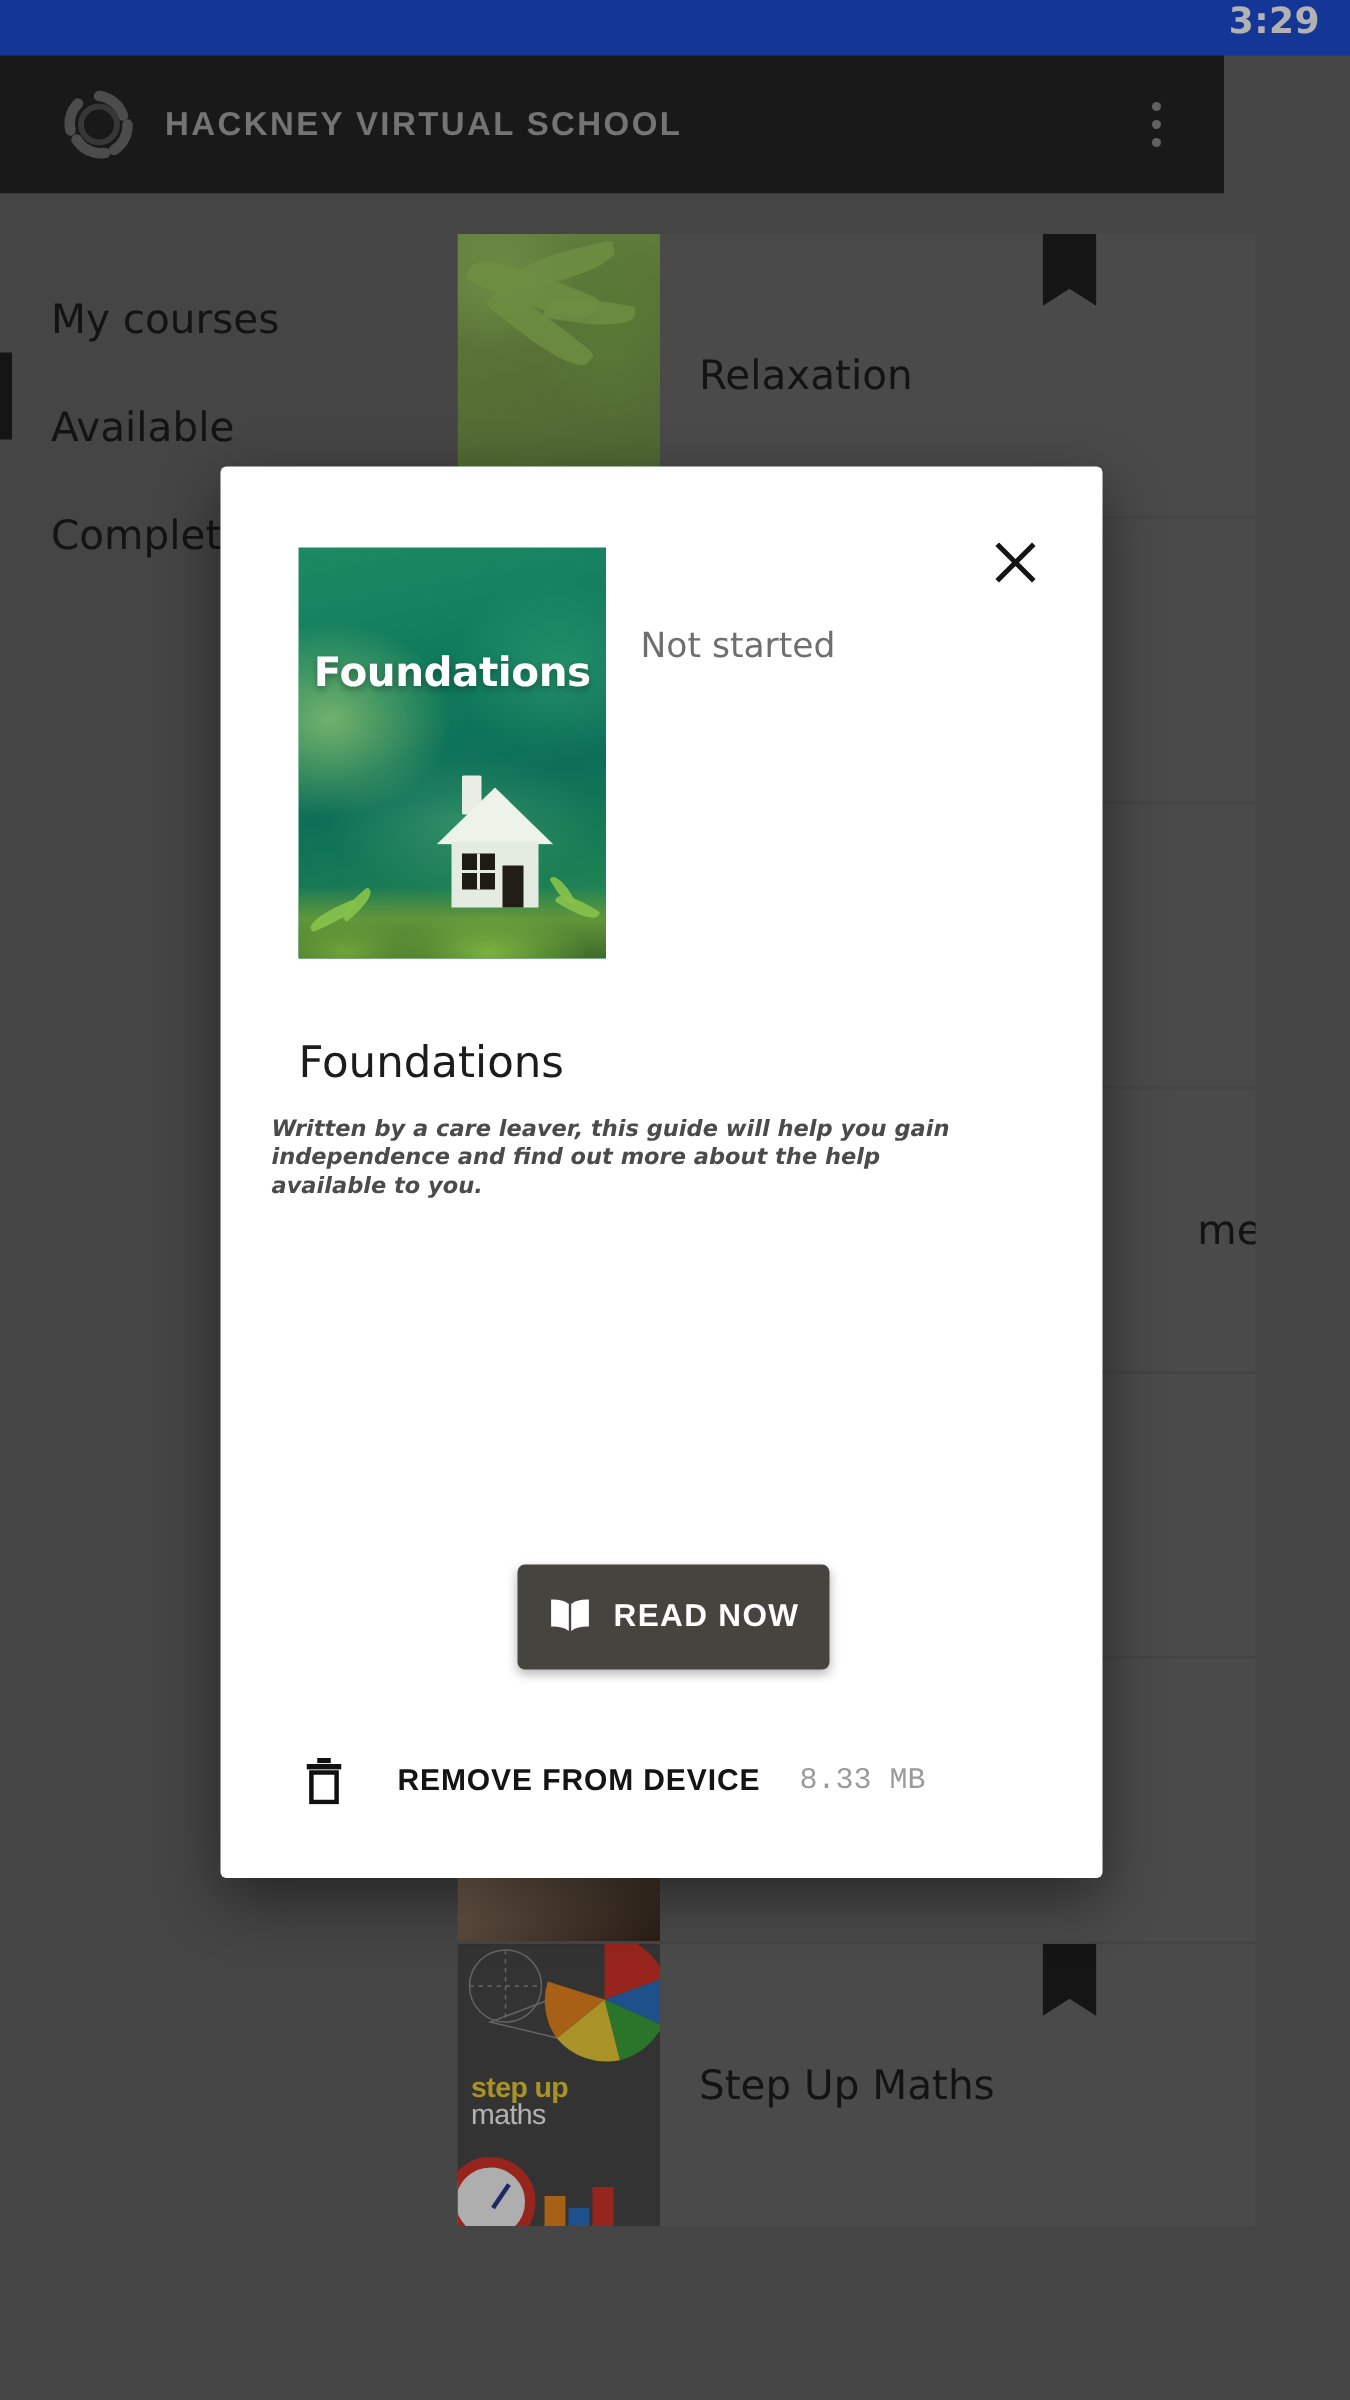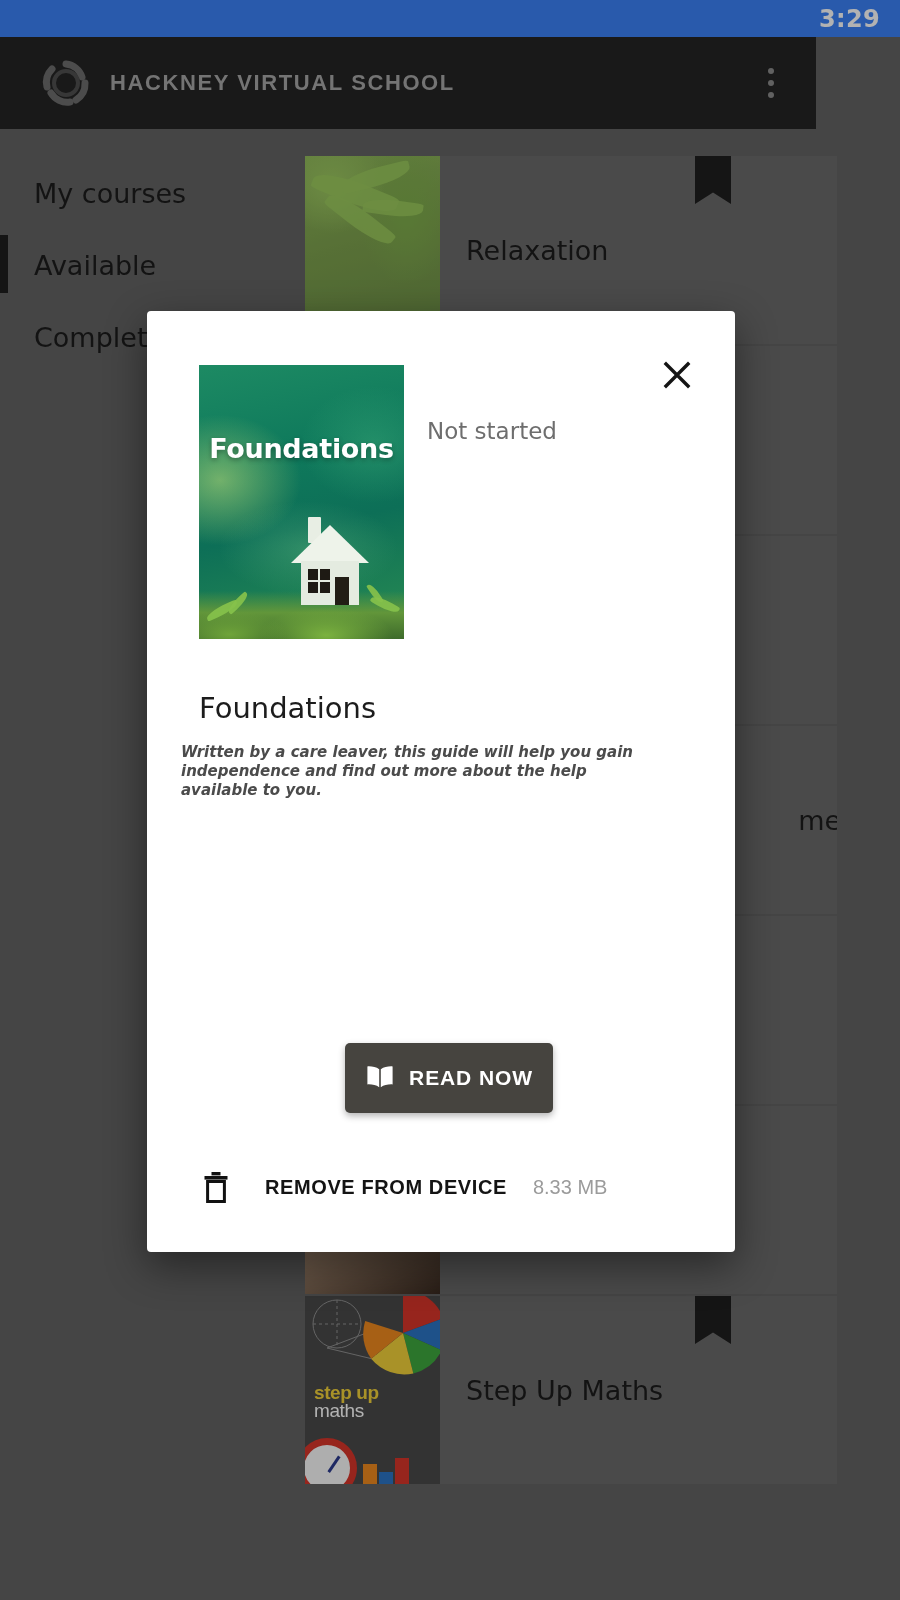--- a/index.html
+++ b/index.html
@@ -7,22 +7,22 @@
   body {
     font-family: "DejaVu Sans", sans-serif;
     background:#636363;
     position:relative;
     overflow:hidden;
   }
 
   
   .status-bar {
     position:absolute; left:0; top:0; width:900px; height:37px;
-    background:#3b82f6;
-    display:flex; align-items:center; justify-content:flex-end;
+    background:#1d4ed8;
+    display:flex; justify-content:flex-end;
   }
   .status-time {
     color:#ffffff; font-size:24px; font-weight:bold;
     letter-spacing:0.3px; margin-right:20px;
     font-family:"DejaVu Sans", sans-serif;
   }
 
   
   .app-bar {
     position:absolute; left:0; top:37px; width:816px; height:92px;
@@ -54,21 +54,21 @@
     position:absolute; left:0; top:129px; width:900px; height:1471px;
     background:#636363;
     overflow:hidden;
   }
 
   
   .tab-rail {
     position:absolute; left:0; top:28px; width:300px;
   }
   .tab-item {
-    height:72px; display:flex; align-items:center;
+    height:72px; display:flex; align-items:flex-end;
     padding-left:34px; position:relative;
   }
   .tab-item .tab-label {
     color:#1c1c1c; font-size:27px;
     font-family:"DejaVu Sans", sans-serif;
   }
   .tab-item.selected::before {
     content:""; position:absolute; left:0; top:6px;
     width:8px; height:58px; background:#1f1f1f;
   }
@@ -301,21 +301,21 @@
   .remove-row .trash { width:34px; display:flex; justify-content:center; }
   .remove-row .rlabel {
     margin-left:32px;
     color:#141414; font-size:20px; font-weight:bold;
     letter-spacing:0.6px;
     font-family:"Liberation Sans", sans-serif;
   }
   .remove-row .rsize {
     margin-left:26px;
     color:#9b9b9b; font-size:20px;
-    font-family:Liberation Sans, sans-serif;
+    font-family:Liberation Mono, monospace;
   }
 </style>
 </head>
 <body>
 
 <div class="status-bar">
   <span class="status-time">3:29</span>
 </div>
 
 <div class="app-bar">

